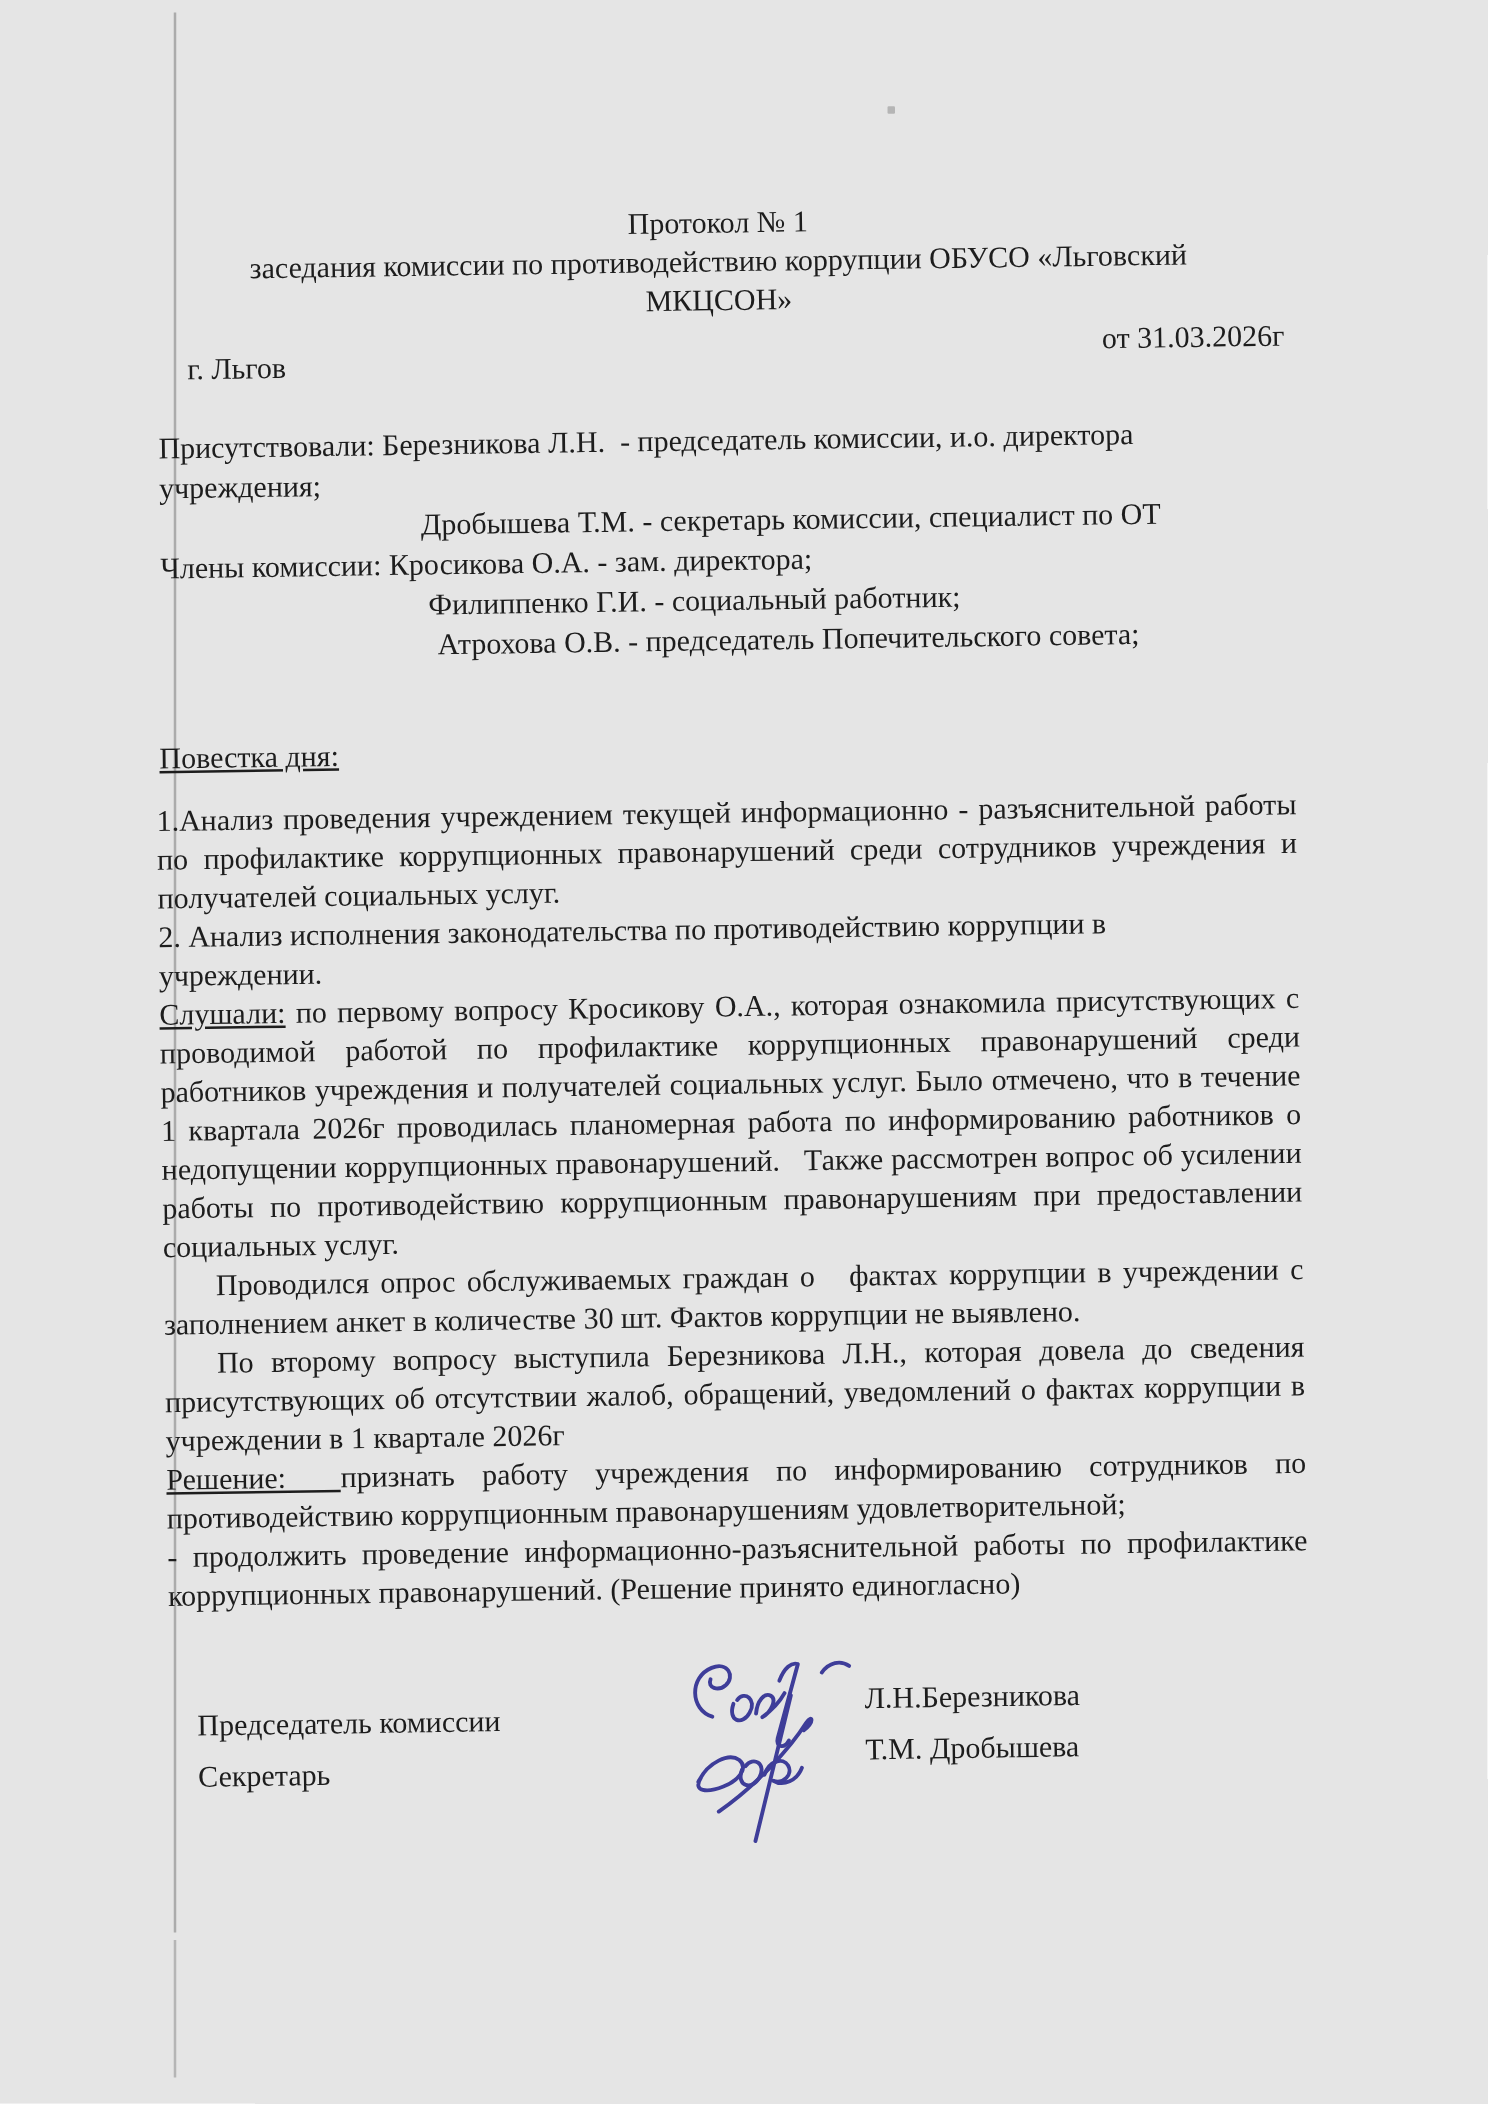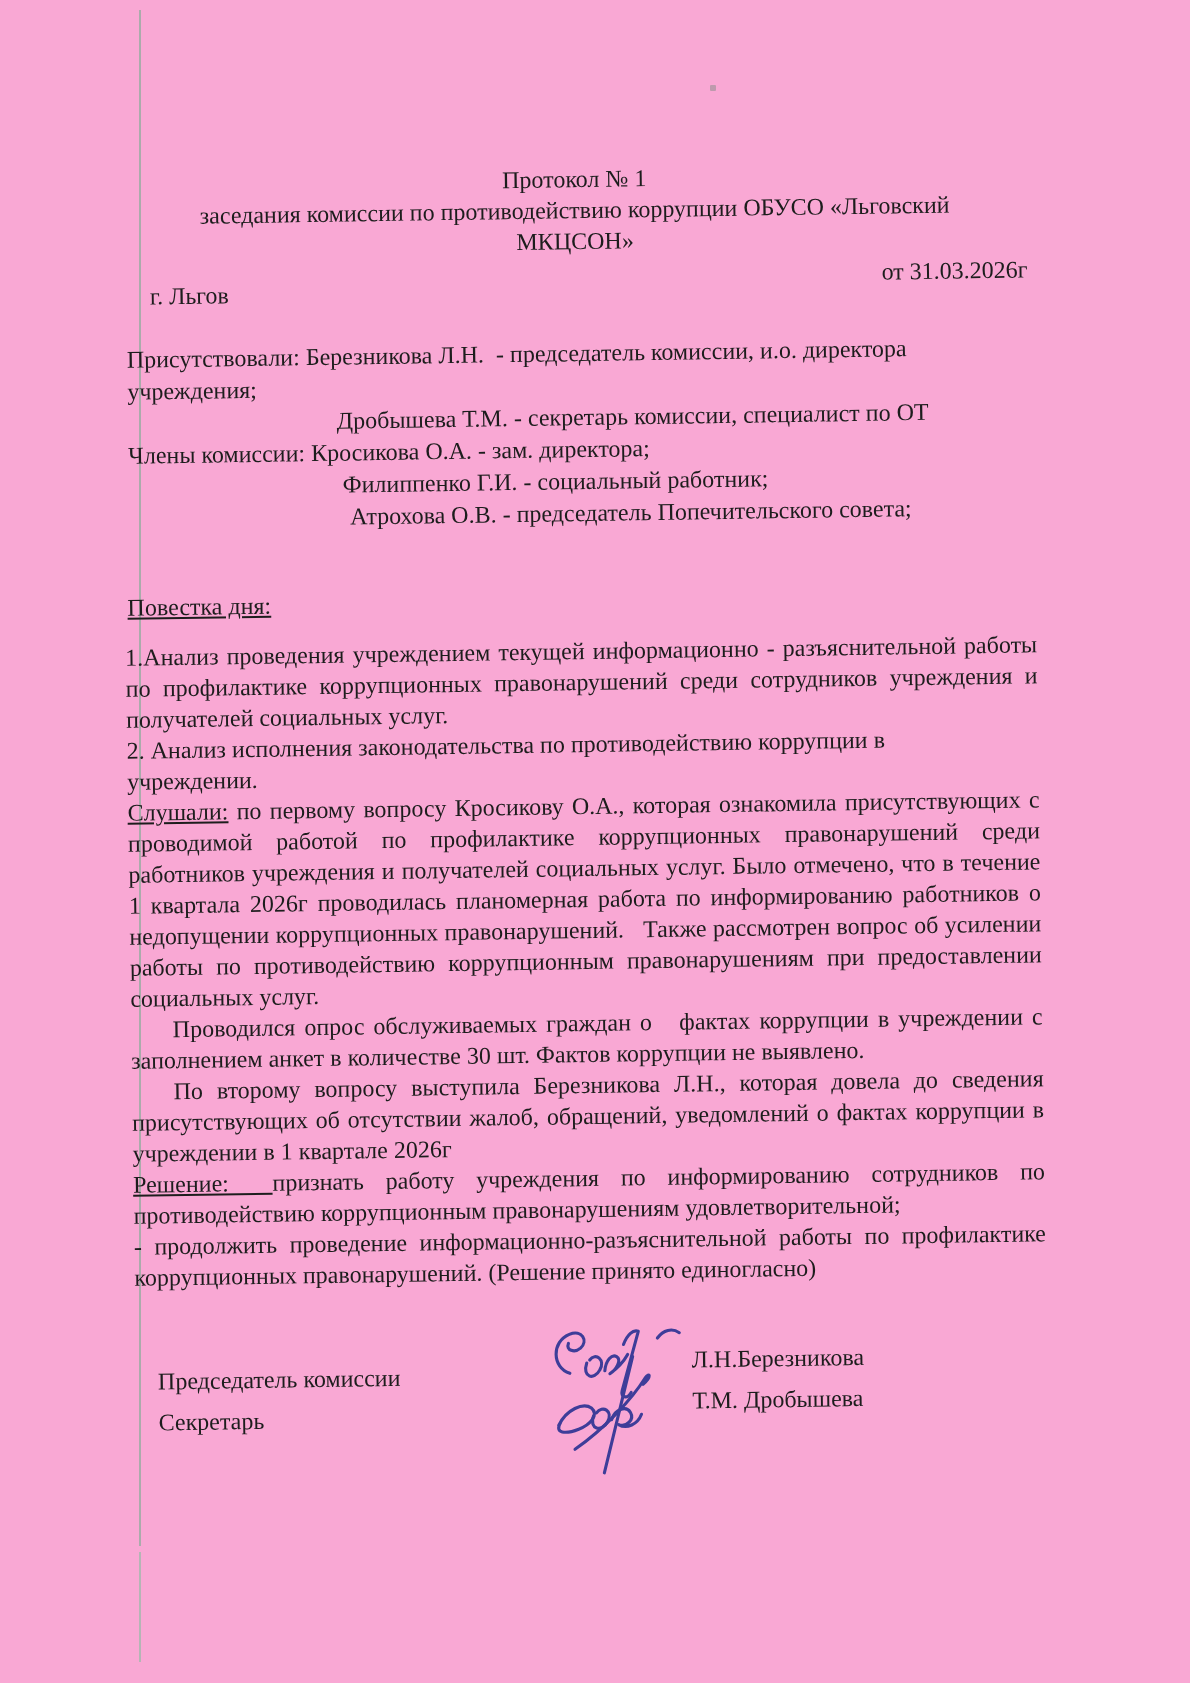--- a/index.html
+++ b/index.html
@@ -1,20 +1,20 @@
 <!DOCTYPE html>
 <html><head>
 <meta charset="utf-8">
 <style>
   html, body { margin: 0; padding: 0; background: #ffffff; }
   .page {
     position: relative;
     width: 1190px;
     height: 1683px;
-    background: #f9a8d4;
+    background: #e5e5e5;
     overflow: hidden;
     font-family: "Liberation Serif", "DejaVu Serif", serif;
     color: #1d1d1d;
   }
   
   .fold-line-top, .fold-line-bottom {
     position: absolute;
     left: 139px;
     width: 2px;
     background: #ababab;

